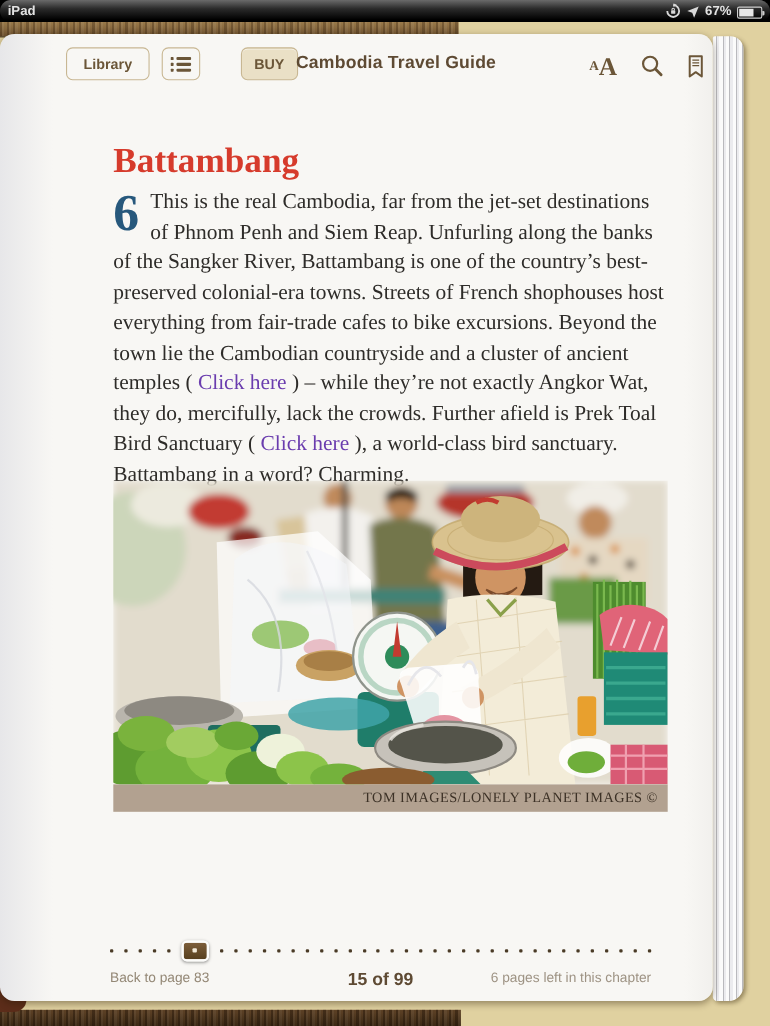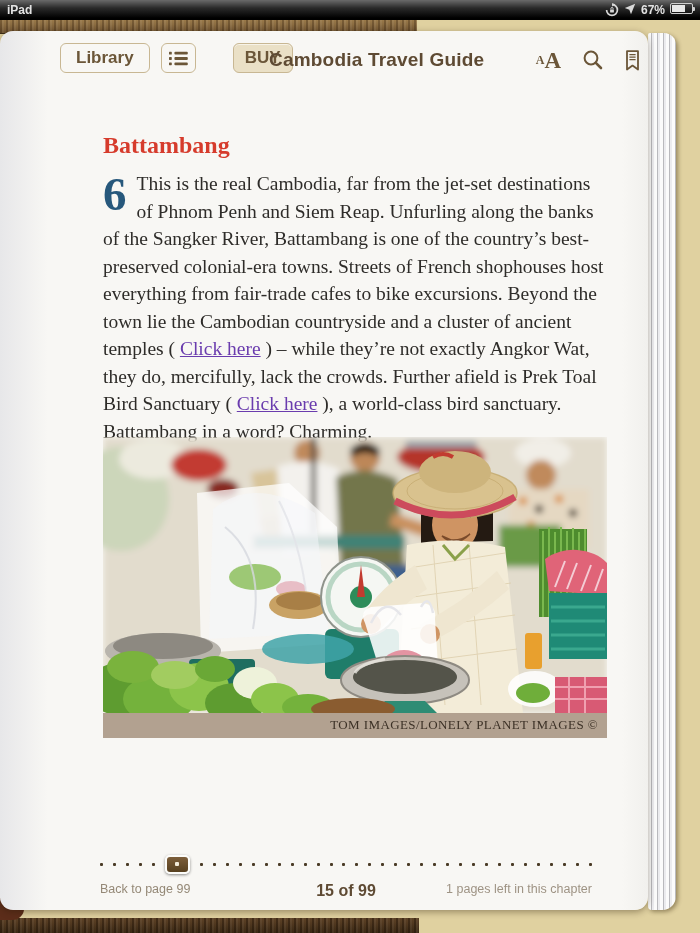--- a/index.html
+++ b/index.html
@@ -3,23 +3,23 @@
 <meta charset="utf-8">
 <style>
   html,body{margin:0;padding:0;}
   body{width:700px;height:933px;position:relative;overflow:hidden;background:#000;
        font-family:"Liberation Sans",sans-serif;}
 
   
   .statusbar{position:absolute;top:0;left:0;width:700px;height:20px;
     background:linear-gradient(#6a6a6a,#2a2a2a 40%,#000 90%);
     color:#e3e3e3;font-size:12px;font-weight:bold;display:flex;align-items:center;
-    padding:0 7px;box-sizing:border-box;z-index:30;}
+    padding:0 7px;box-sizing:border-box;z-index:30;border-radius:10px;}
   .sb-time{position:absolute;left:0;right:0;text-align:center;color:#fff;}
-  .sb-right{margin-left:auto;display:flex;align-items:flex-start;gap:5px;z-index:1;}
+  .sb-right{margin-left:auto;display:flex;align-items:flex-end;gap:5px;z-index:1;}
   .batt{width:21px;height:9px;border:1px solid #cfcfcf;border-radius:2px;position:relative;}
   .batt-fill{position:absolute;left:1px;top:1px;bottom:1px;background:#e8e8e8;}
   .batt-cap{position:absolute;right:-3px;top:2.5px;width:2px;height:4px;background:#cfcfcf;border-radius:0 1px 1px 0;}
 
   
   .backdrop{position:absolute;top:20px;left:0;width:700px;height:913px;
     background:linear-gradient(90deg,var(--cover_tan,#e0d1a0),#d8c globally, #d9c893);
     background:var(--cover_tan,#e0d1a0);}
   .wood{position:absolute;left:0;
     background:
@@ -39,41 +39,41 @@
 
   
   .page{position:absolute;top:31px;left:0;width:648px;height:879px;
     background:linear-gradient(90deg,#e7e7e9,#f8f7f4 48px,#f8f7f4 96%,#f1f0ed);
     border-radius:13px;box-shadow:0 2px 7px rgba(40,25,5,.4);z-index:10;}
 
   
   .toolbar{position:absolute;top:12px;left:0;width:100%;height:36px;color:var(--toolbar_brown,#6b5638);}
   .tb-left{position:absolute;left:60px;top:0;display:flex;gap:11px;align-items:center;}
   .tb-btn{height:30px;border:1px solid #c8b793;border-radius:6px;background:transparent;
-    color:var(--toolbar_brown,#6b5638);font-weight:bold;font-size:17px;
+    color:var(--toolbar_brown,#6b5638);font-weight:bold;font-size:13px;
     font-family:"Liberation Sans",sans-serif;display:flex;align-items:center;justify-content:center;cursor:pointer;}
   .tb-btn.library{padding:0 15px;}
   .tb-btn.toc{width:35px;}
   .tb-btn.buy{padding:0 11px;background:#eae0c6;box-shadow:inset 0 1px 0 rgba(255,255,255,.6);margin-left:26px;}
-  .tb-title{position:absolute;left:269px;top:6px;font-size:19px;font-weight:bold;color:#5e4a33;letter-spacing:.2px;}
+  .tb-title{position:absolute;left:269px;top:6px;font-size:16px;font-weight:bold;color:#5e4a33;letter-spacing:.2px;}
   .tb-right{position:absolute;right:8px;top:2px;display:flex;gap:21px;align-items:center;height:30px;}
   .aa{font-family:"Liberation Serif",serif;font-weight:bold;color:var(--toolbar_brown,#6b5638);line-height:1;cursor:pointer;}
   .aa .a-sm{font-size:12px;}
   .aa .a-lg{font-size:23px;}
   .icon-btn{cursor:pointer;display:flex;align-items:center;}
 
   
   .content{position:absolute;left:103px;top:98px;width:505px;}
   .content h1{margin:0 0 9px 0;font-family:"Liberation Serif",serif;font-weight:bold;
-    font-size:24px;line-height:32px;color:var(--accent_red,#d63b2c);}
+    font-size:32px;line-height:32px;color:var(--accent_red,#d63b2c);}
   .content p{margin:0;font-family:"Liberation Serif",serif;font-size:19.5px;line-height:27.5px;
     color:#2e2c29;text-align:left;}
   .dropcap{float:left;font-family:"Liberation Serif",serif;font-weight:bold;font-size:47px;
     line-height:40px;color:var(--dropcap_blue,#27587c);margin:4px 10px 0 0;}
-  .content a{color:var(--link_purple,#6a3cae);text-decoration:underline;cursor:pointer;}
+  .content a{color:var(--link_purple,#6a3cae);cursor:pointer;}
 
   
   .photo{position:absolute;left:103px;top:406px;width:504px;margin:0;}
   .photo svg{display:block;}
   .photo figcaption{background:var(--caption_bg,#b2a190);color:#3c3126;
     font-family:"Liberation Serif",serif;font-size:13px;text-align:right;
     padding:4px 9px 5px 0;letter-spacing:.4px;}
 
   
   .pagenav{position:absolute;left:100px;top:824px;width:492px;}
@@ -322,19 +322,19 @@
         <span class="dot"></span>
         <span class="dot"></span>
         <span class="dot"></span>
         <span class="dot"></span>
         <span class="dot"></span>
         <span class="dot"></span>
         <span class="dot"></span>
         <span class="dot"></span>
       </div>
     <div class="nav-labels">
-      <span class="l">Back to page 99</span>
+      <span class="l">Back to page 83</span>
       <span class="c">15 of 99</span>
-      <span class="r">1 pages left in this chapter</span>
+      <span class="r">6 pages left in this chapter</span>
     </div>
   </div>
 
 </div>
 
 </body></html>

